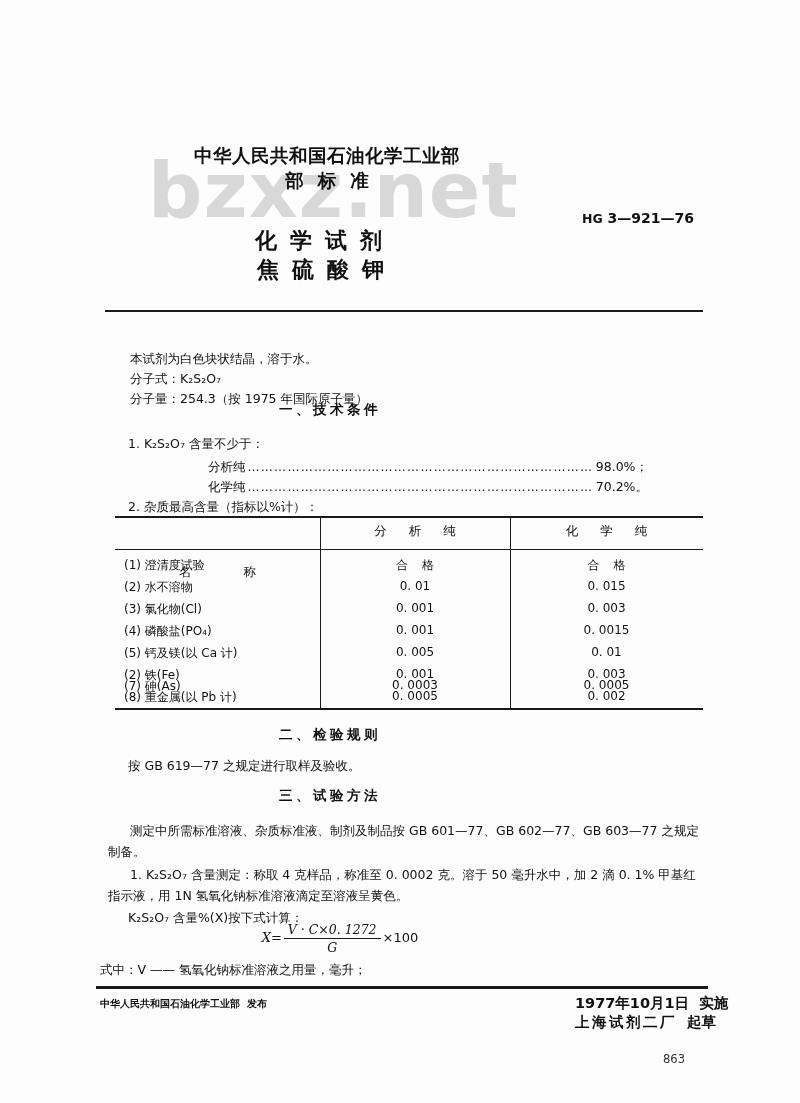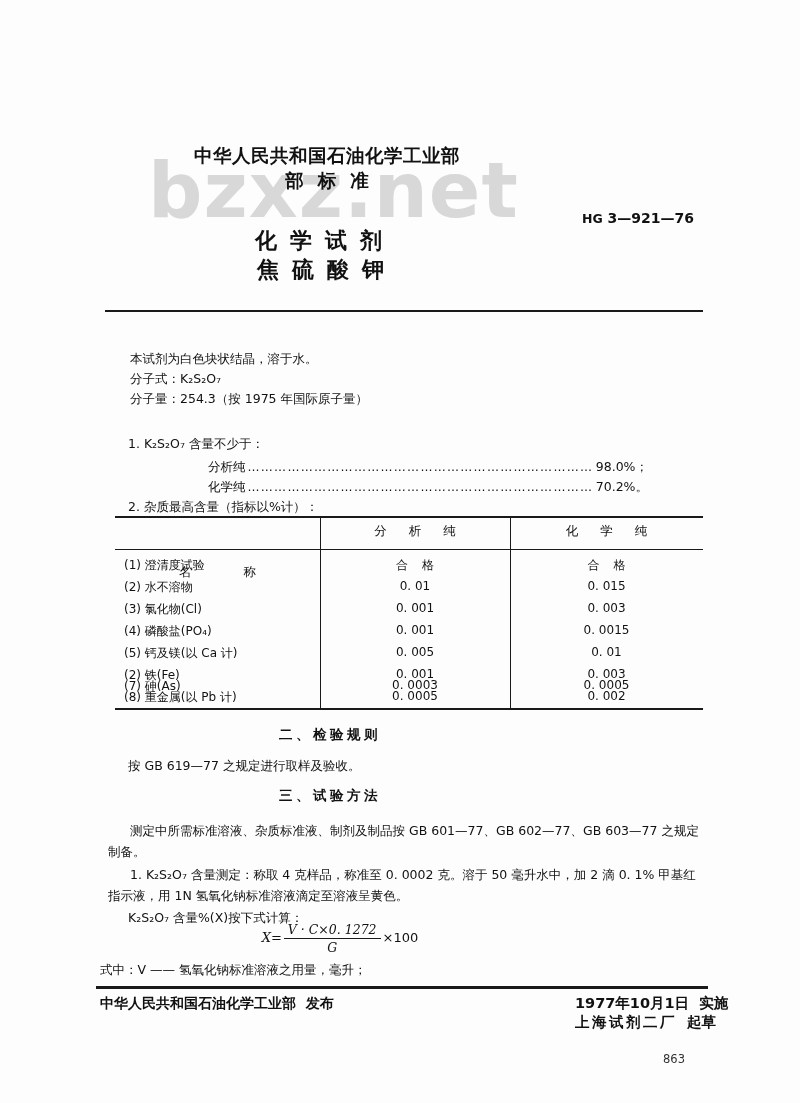--- a/index.html
+++ b/index.html
@@ -252,21 +252,21 @@
     width: 612px;
     height: 2.5px;
     background: #1a1a1a;
   }
 
   
   .foot-left {
     position: absolute;
     left: 100px;
     top: 994px;
-    font-size: 14px;
+    font-size: 10px;
     font-weight: bold;
     line-height: 19px;
     white-space: nowrap;
   }
   .foot-left .r2 { letter-spacing: 0px; }
   .foot-left .wide { letter-spacing: 10.5px; }
   .foot-right {
     position: absolute;
     left: 575px;
     top: 994px;
@@ -303,20 +303,21 @@
   <div class="title2">焦硫酸钾</div>
 
   <div class="rule-top"></div>
 
   <div class="body-text intro">
     <div>本试剂为白色块状结晶，溶于水。</div>
     <div>分子式：K₂S₂O₇</div>
     <div>分子量：254.3（按 1975 年国际原子量）</div>
   </div>
 
+  <div class="sec-head sec1">一、技术条件</div>
 
   <div class="body-text item1">1. K₂S₂O₇ 含量不少于：</div>
 
   <div class="dotrow dr1">
     <span class="lbl">分析纯</span>
     <span class="dots">………………………………………………………………………………</span>
     <span class="val">98.0%；</span>
   </div>
   <div class="dotrow dr2">
     <span class="lbl">化学纯</span>

